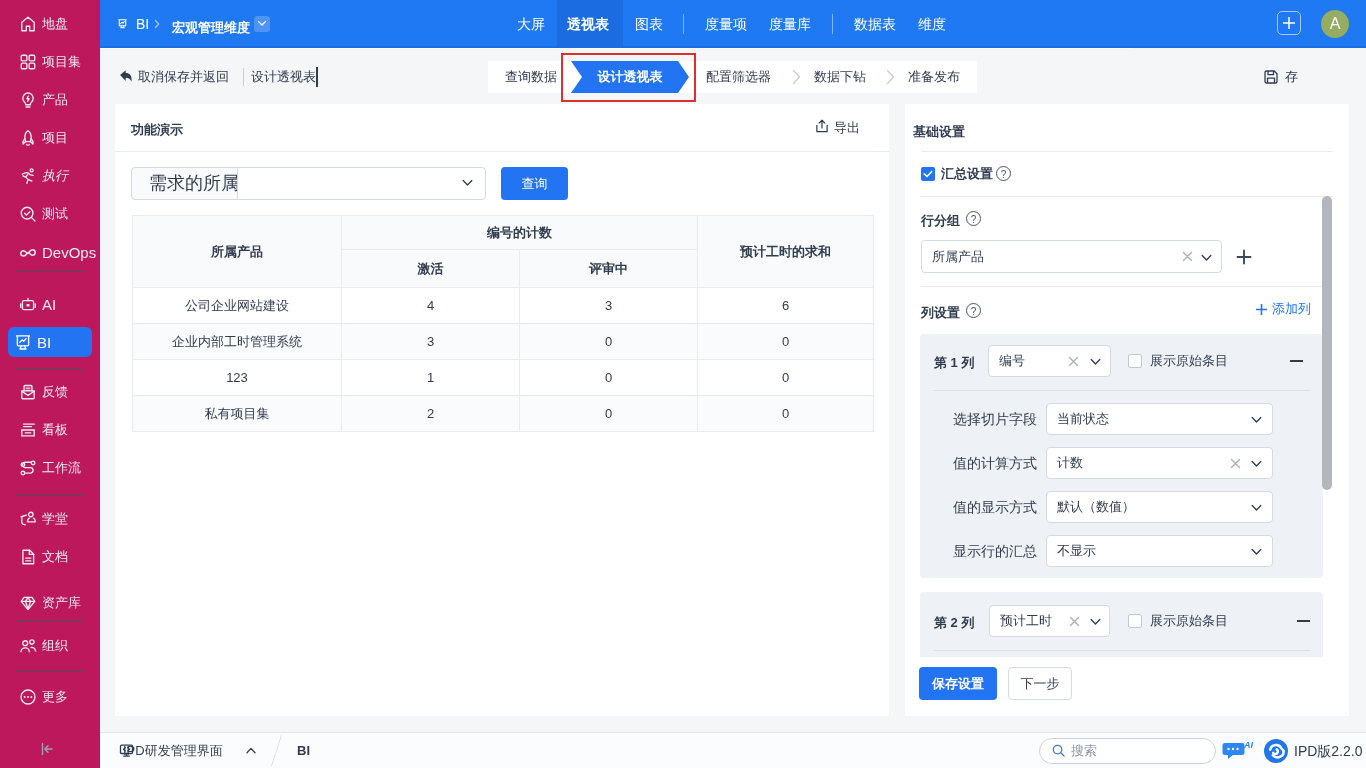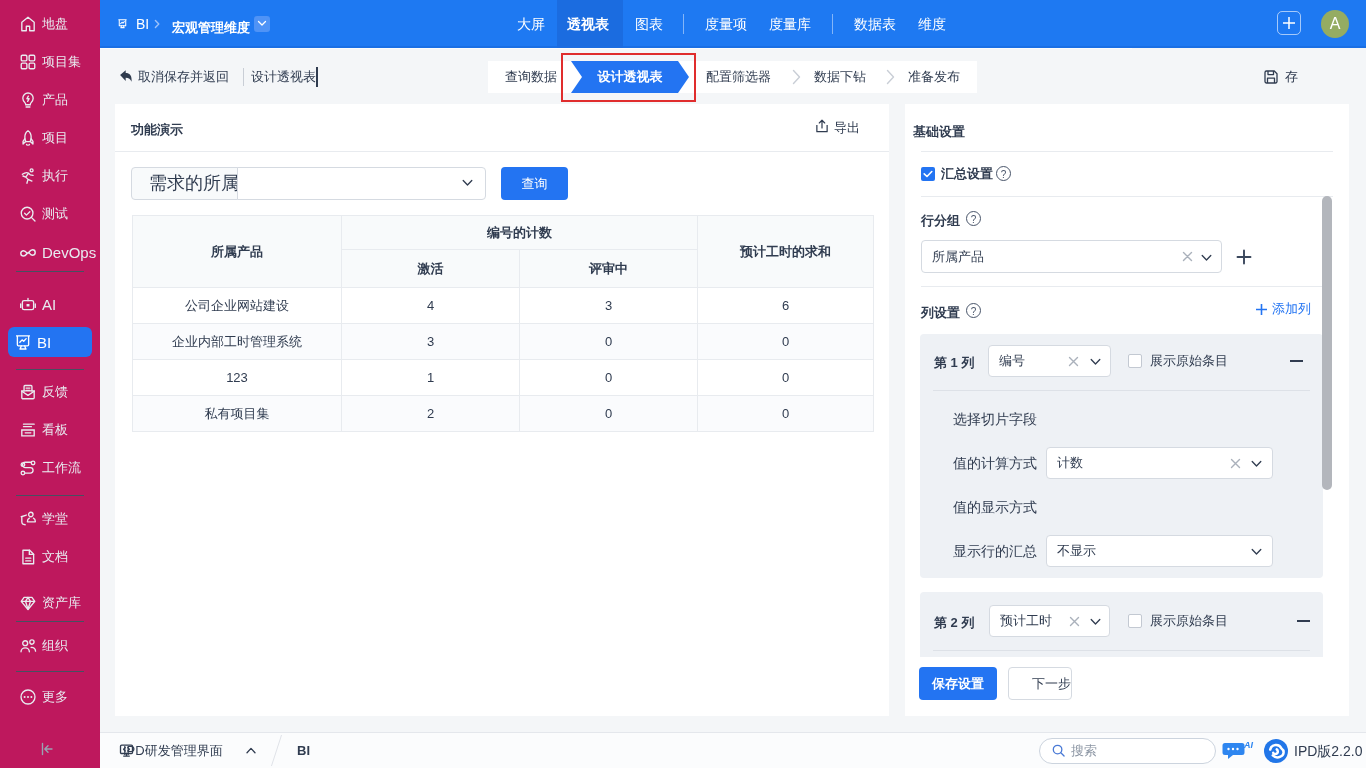--- a/index.html
+++ b/index.html
@@ -36,21 +36,21 @@
 
 table { border-collapse:collapse; table-layout:fixed; }
 td,th { border:1px solid #e8ebef; font-size:13px; font-weight:normal; text-align:center; padding:0; color:#303c50; }
 thead th { background:#f8fafb; font-weight:bold; }
 tr.alt td { background:#fafbfd; }
 
 
 .selbox { position:absolute; background:#fff; border:1px solid #d5dae1; border-radius:4px; }
 .selbox .txt { position:absolute; left:10px; top:50%; transform:translateY(-50%); font-size:13px; color:#303c50; white-space:nowrap; }
 .btn-blue { position:absolute; background:#2374f2; color:#fff; border-radius:4px; font-size:14px; text-align:center; }
-.btn-white { position:absolute; background:#fff; color:#303c50; border:1px solid #d5dae1; border-radius:4px; font-size:14px; text-align:right; }
+.btn-white { position:absolute; background:#fff; color:#303c50; border:1px solid #d5dae1; border-radius:4px; font-size:14px; text-align:center; }
 .bold { font-weight:bold; }
 
 
 .gcard { position:absolute; left:15px; width:403px; background:#eef1f5; border-radius:4px; }
 .qm { display:inline-block; width:15px; height:15px; border:1px solid #49556a; border-radius:50%; color:#49556a; font-size:10px; line-height:15px; text-align:center; vertical-align:-2px; font-weight:normal; }
 
 
 #botbar { left:100px; top:732px; width:1266px; height:36px; background:#fbfcfd; border-top:1px solid #e4e7ec; }
 </style>
 </head>
@@ -226,31 +226,43 @@
           </svg>
         <svg style="position:absolute;right:9px;top:12px;" width="11" height="8" viewBox="0 0 11 8" fill="none" stroke="#303c50" stroke-width="1.3">
             <path d="M1.2 1.5 5.5 6l4.3-4.5" stroke-linecap="round" stroke-linejoin="round"></path>
           </svg>
       </div>
       <div style="position:absolute;left:208px;top:20px;width:14px;height:14px;background:#fff;border:1px solid #c3c9d2;border-radius:2px;"></div>
       <span style="position:absolute;left:230px;top:20px;line-height:14px;">展示原始条目</span>
       <div style="position:absolute;left:370px;top:26px;width:13px;height:2px;background:#303c50;"></div>
       <div style="position:absolute;left:13px;top:56px;width:377px;height:1px;background:#dde1e7;"></div>
       <span style="position:absolute;right:286px;top:78px;line-height:14px;font-size:14px;">选择切片字段</span>
+      <div class="selbox" style="left:126px;top:68.5px;width:227px;height:32px;">
+          <span class="txt">当前状态</span>
+          <svg style="position:absolute;right:10px;top:12px;" width="11" height="8" viewBox="0 0 11 8" fill="none" stroke="#303c50" stroke-width="1.3">
+            <path d="M1.2 1.5 5.5 6l4.3-4.5" stroke-linecap="round" stroke-linejoin="round"></path>
+          </svg>
+        </div>
       <span style="position:absolute;right:286px;top:122px;line-height:14px;font-size:14px;">值的计算方式</span>
       <div class="selbox" style="left:126px;top:112.5px;width:227px;height:32px;">
           <span class="txt">计数</span>
         <svg style="position:absolute;right:30px;top:9px;" width="13" height="13" viewBox="0 0 13 13" stroke="#aab1bb" stroke-width="1.4" fill="none">
             <path d="M2.5 2.5l8 8M10.5 2.5l-8 8" stroke-linecap="round"></path>
           </svg>
         <svg style="position:absolute;right:10px;top:12px;" width="11" height="8" viewBox="0 0 11 8" fill="none" stroke="#303c50" stroke-width="1.3">
             <path d="M1.2 1.5 5.5 6l4.3-4.5" stroke-linecap="round" stroke-linejoin="round"></path>
           </svg>
       </div>
       <span style="position:absolute;right:286px;top:166px;line-height:14px;font-size:14px;">值的显示方式</span>
+      <div class="selbox" style="left:126px;top:156.5px;width:227px;height:32px;">
+          <span class="txt">默认（数值）</span>
+          <svg style="position:absolute;right:10px;top:12px;" width="11" height="8" viewBox="0 0 11 8" fill="none" stroke="#303c50" stroke-width="1.3">
+            <path d="M1.2 1.5 5.5 6l4.3-4.5" stroke-linecap="round" stroke-linejoin="round"></path>
+          </svg>
+        </div>
       <span style="position:absolute;right:286px;top:210px;line-height:14px;font-size:14px;">显示行的汇总</span>
       <div class="selbox" style="left:126px;top:200.5px;width:227px;height:32px;">
           <span class="txt">不显示</span>
           <svg style="position:absolute;right:10px;top:12px;" width="11" height="8" viewBox="0 0 11 8" fill="none" stroke="#303c50" stroke-width="1.3">
             <path d="M1.2 1.5 5.5 6l4.3-4.5" stroke-linecap="round" stroke-linejoin="round"></path>
           </svg>
         </div>
     </div>
 
     <div class="gcard" style="top:488px;height:65px;border-radius:4px 4px 0 0;">
@@ -333,21 +345,21 @@
         <span class="lb">产品</span>
       </div>
     <div class="sn" style="top:123px;">
         <svg class="ic" viewBox="0 0 16 16" fill="none" stroke="#e8ebf0" stroke-width="1.2">
           <path d="M8 1.6c1.8 1.2 2.8 3.2 2.8 5.6 0 1.5-.3 2.9-.8 4H6c-.5-1.1-.8-2.5-.8-4 0-2.4 1-4.4 2.8-5.6z" stroke-linejoin="round"></path>
           <path d="M5.4 8.4 3.6 11v2.4l2.3-2.2M10.6 8.4l1.8 2.6v2.4l-2.3-2.2" stroke-linejoin="round"></path>
           <path d="M6.7 13.8c0 .6 2.6.6 2.6 0" stroke-linecap="round"></path>
         </svg>
         <span class="lb">项目</span>
       </div>
-    <div class="sn" style="top:161px;">
+    <div class="sn" style="top:161px;font-style:italic;">
         <svg class="ic" viewBox="0 0 16 16" fill="none" stroke="#e8ebf0" stroke-width="1.2">
           <circle cx="11.2" cy="3" r="1.3"></circle>
           <path d="M3 6.5c2-1.5 4-2 5.5-1l1.5 1.5 2.5.5M8.5 5.5 6 9l2 2-1 3.4M6 9 3.5 8M8 11l3.5 1.5" stroke-linecap="round" stroke-linejoin="round"></path>
         </svg>
         <span class="lb">执行</span>
       </div>
     <div class="sn" style="top:199px;">
         <svg class="ic" viewBox="0 0 16 16" fill="none" stroke="#e8ebf0" stroke-width="1.2">
           <circle cx="7.2" cy="7.2" r="5.2"></circle>
           <path d="M11 11l3.2 3.2" stroke-linecap="round"></path>

